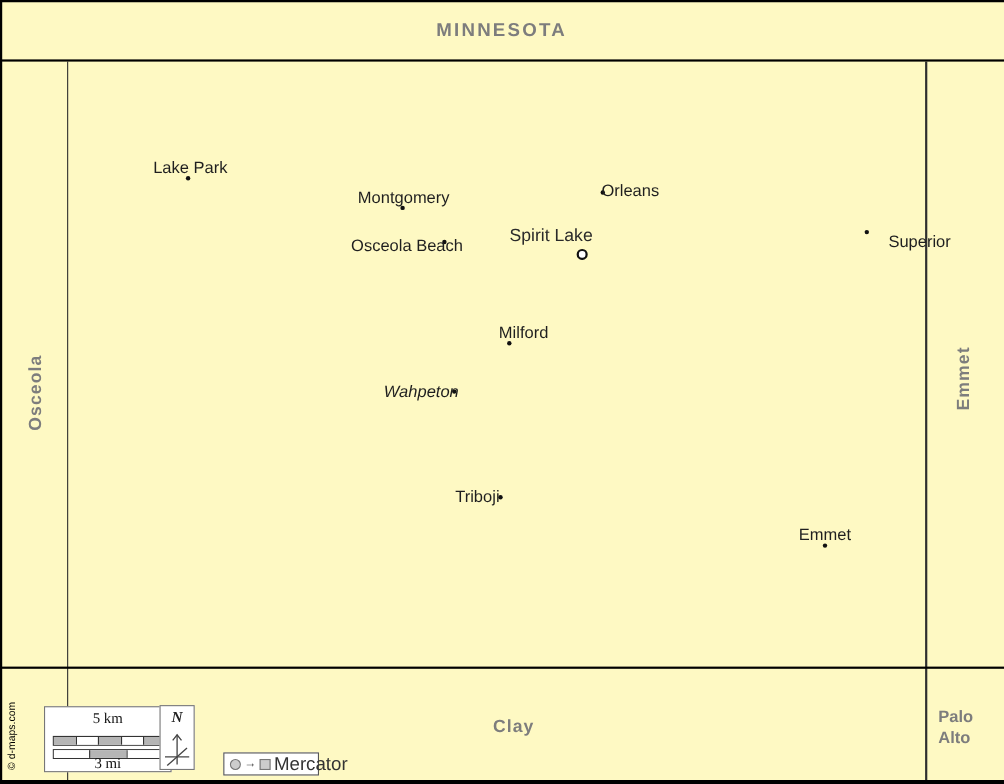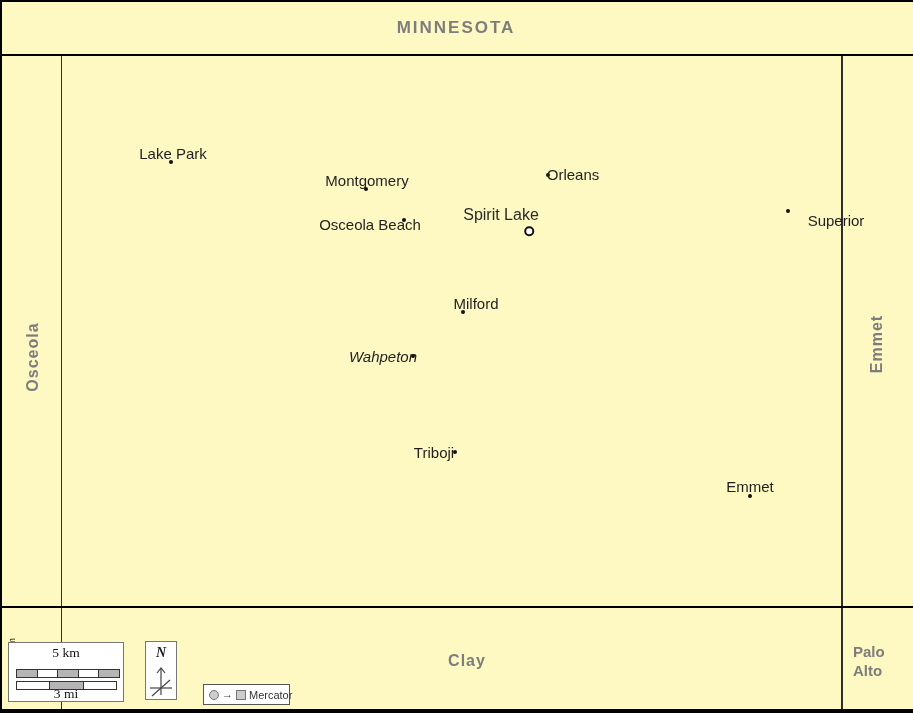--- a/index.html
+++ b/index.html
@@ -22,42 +22,42 @@
   .rot>span{transform:translate(-50%,-50%) rotate(-90deg);font-size:16px;letter-spacing:1px;}
   #clay-anchor>span{font-size:16px;letter-spacing:1px;}
   #paloalto-anchor>div{font-size:15px;line-height:19px;white-space:normal;width:48px;text-align:left;transform:translate(-50%,-50%);}
 
   #towns-layer{position:absolute;inset:0;z-index:10;}
   .town-dot{position:absolute;width:4px;height:4px;background:#111;border-radius:50%;transform:translate(-50%,-50%);}
   .seat-marker{position:absolute;width:9.5px;height:9.5px;border:2.7px solid #111;background:#fff;border-radius:50%;transform:translate(-50%,-50%);box-sizing:border-box;}
   .town-label{position:absolute;transform:translate(-50%,-50%);font-size:15px;color:#1f1f1f;white-space:nowrap;}
 
   .legend-box{position:absolute;border:1px solid #777;background:#fff;box-sizing:border-box;z-index:12;}
-  #scale-box{left:8px;top:642px;width:116px;height:60px;}
+  #scale-box{left:40px;top:642px;width:116px;height:60px;}
   .scale-text{position:absolute;width:100%;text-align:center;font-family:"Liberation Serif",serif;font-size:13.5px;color:#111;}
   #scale-km-text{top:2px;}
   #scale-mi-text{top:43px;}
   .scale-bar{position:absolute;left:7px;display:flex;height:7px;border:1px solid #333;box-sizing:content-box;}
   #bar-km{top:26px;width:102px;}
   #bar-mi{top:38px;width:99px;}
   .seg{height:100%;}
   .seg+.seg{border-left:1px solid #333;}
   .seg.g{background:#b5b5b5;}
   .seg.w{background:#fff;}
 
   #north-box{left:145px;top:641px;width:32px;height:59px;}
   #north-letter{position:absolute;top:3px;width:100%;text-align:center;font-family:"Liberation Serif",serif;font-style:italic;font-weight:bold;font-size:14px;color:#222;}
   #north-compass{position:absolute;left:0;bottom:1px;}
 
   #projection-box{left:203px;top:684px;width:87px;height:21px;border-color:#555;display:flex;align-items:center;padding-left:5px;gap:3px;}
   .proj-shape{background:#ccc;border:1px solid #777;box-sizing:border-box;flex:none;}
   #proj-circle{width:10px;height:10px;border-radius:50%;}
   #proj-square{width:10px;height:10px;}
   #proj-arrow{font-size:11px;color:#444;line-height:1;}
-  #proj-label{font-size:11px;color:#333;}
+  #proj-label{font-size:17px;color:#333;}
 
   #copyright-anchor{left:11px;top:669px;}
   #copyright-anchor>span{transform:translate(-50%,-50%) rotate(-90deg);font-size:9.5px;color:#000;}
 </style>
 </head>
 <body>
 
 <div id="stage" style="--region-color: #7d7d7d;">
 
   <div class="hline" id="line-top"></div>

